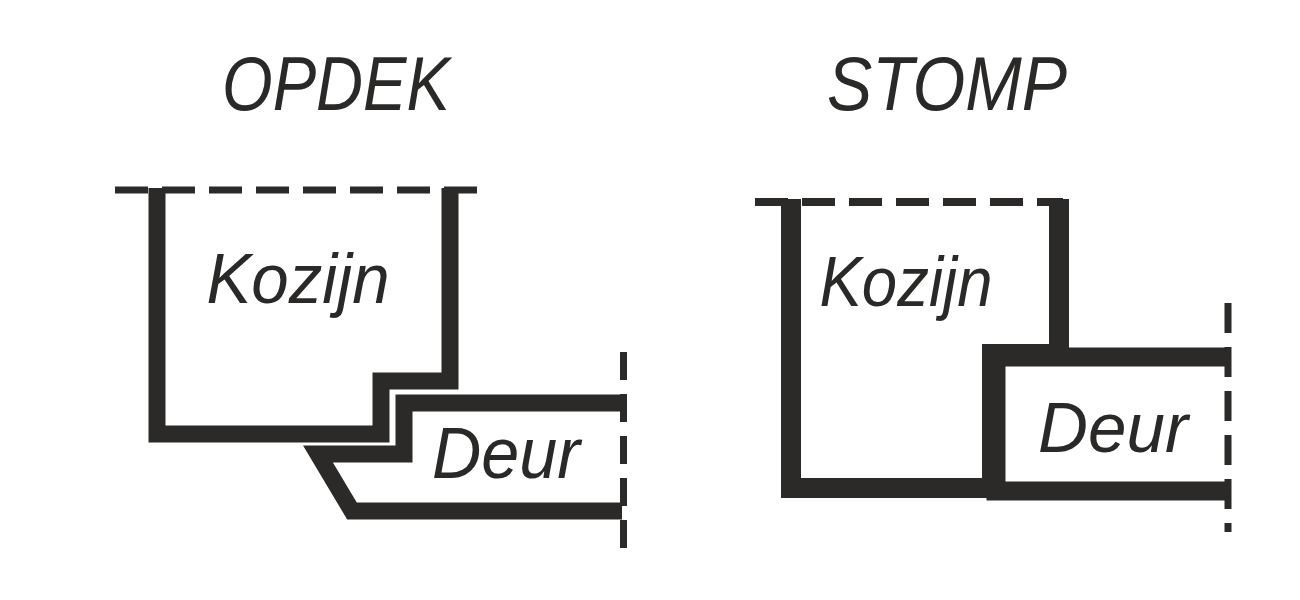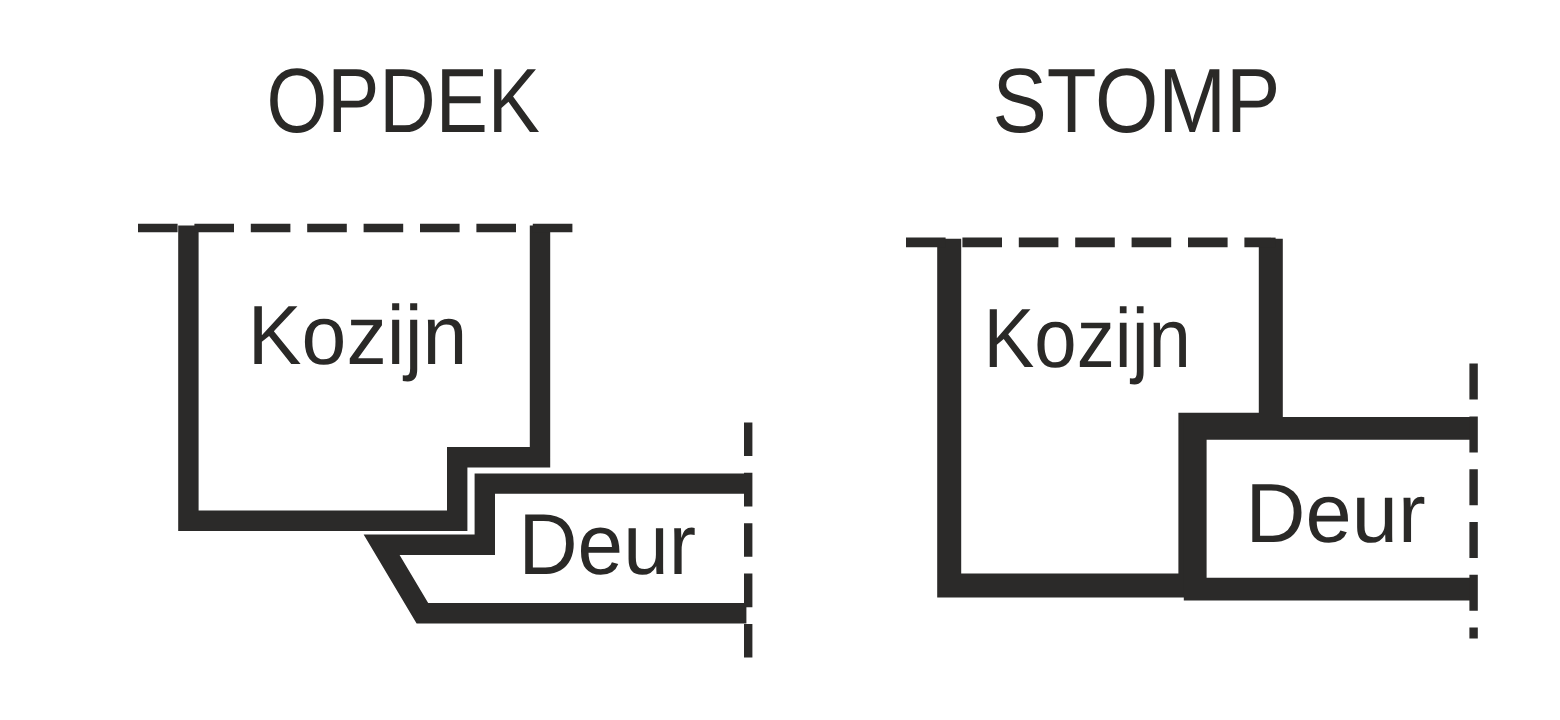--- a/index.html
+++ b/index.html
@@ -6,20 +6,21 @@
     margin: 0;
     padding: 0;
     background: #ffffff;
   }
   .canvas {
     position: relative;
     width: 1300px;
     height: 600px;
     background: #ffffff;
     overflow: hidden;
+    font-style: italic;
   }
   svg {
     display: block;
   }
   text {
     font-family: "Liberation Sans", sans-serif;
     font-weight: normal;
   }
   .title-text {
     font-size: 76px;

